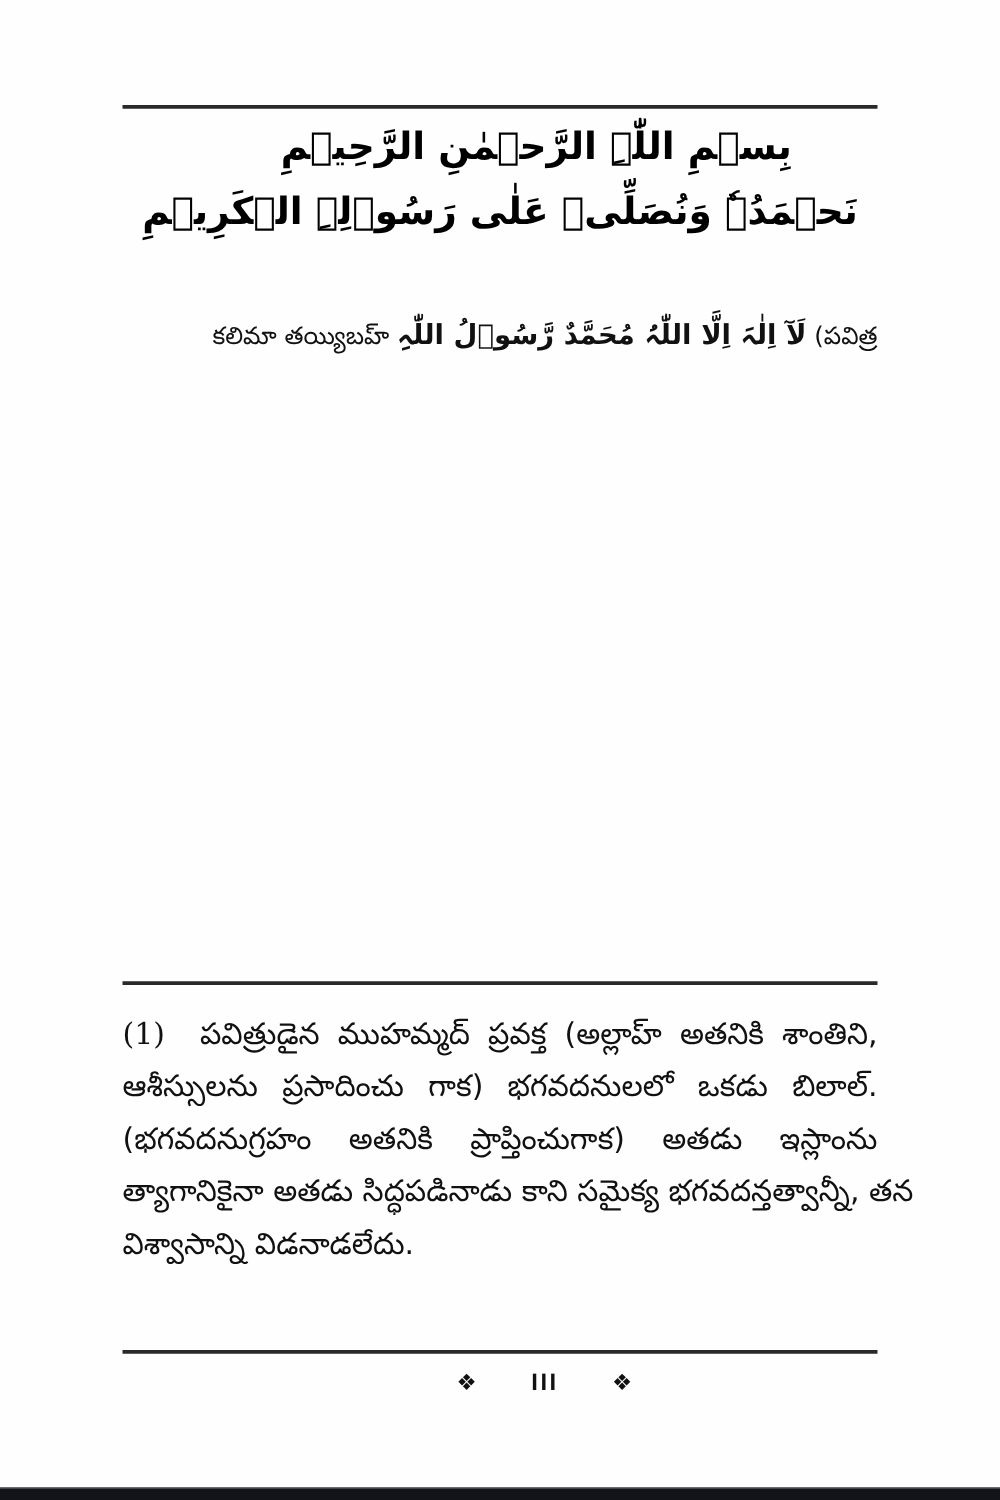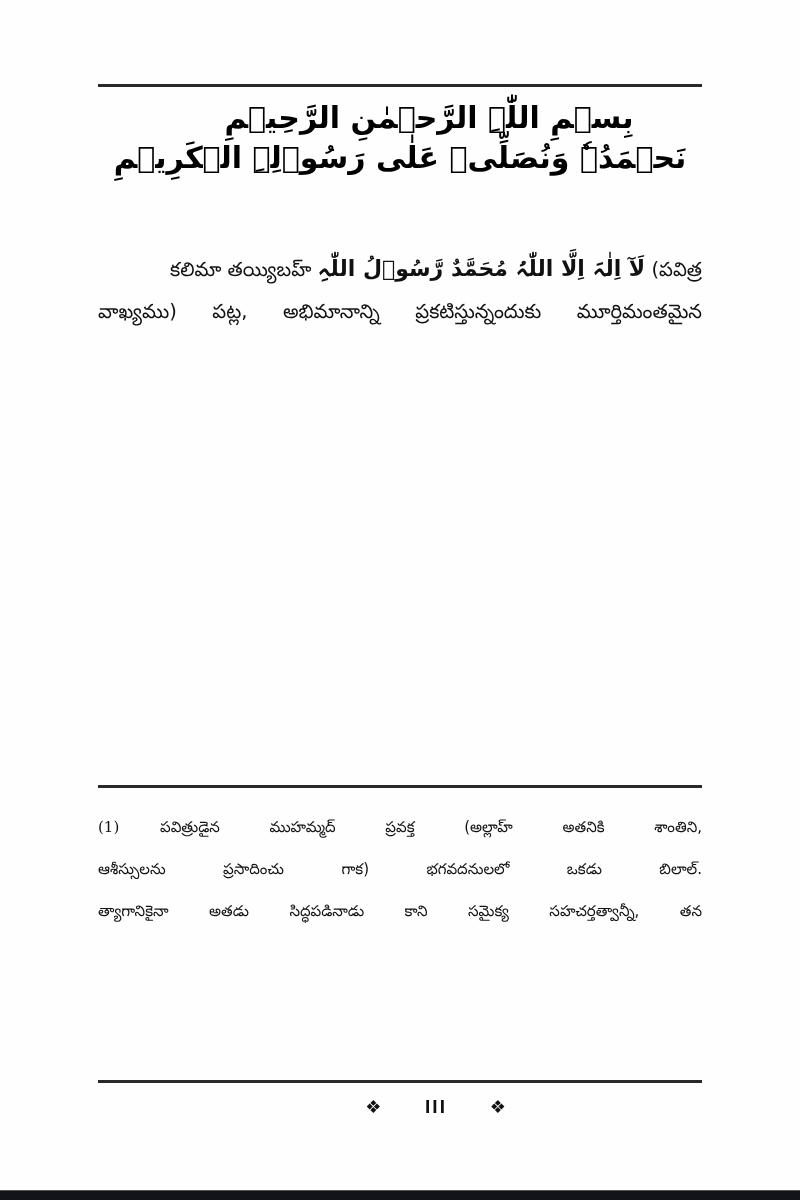--- a/index.html
+++ b/index.html
@@ -10,32 +10,32 @@
   }
   .rule { position: absolute; left: 98px; width: 604px; height: 3px; background: #2a2a2a; }
   .rule.top { top: 84px; }
   .rule.fn { top: 785px; }
   .rule.bottom { top: 1080px; height: 3px; }
   .arabic-head {
     position: absolute; left: 0; width: 800px; text-align: center;
     font-family: "DejaVu Sans", sans-serif; direction: rtl; color: #000;
   }
   .arabic-head.l1 { top: 100px; font-size: 30px; font-weight: bold; margin-left: 29px; }
-  .arabic-head.l2 { top: 140px; font-size: 30px; font-weight: bold; }
+  .arabic-head.l2 { top: 152px; font-size: 30px; font-weight: bold; }
   .body-text {
     position: absolute; left: 98px; width: 604px; top: 248px;
     font-size: 19.5px; line-height: 41.5px; text-align: justify;
   }
   .body-text .line { display: block; white-space: nowrap; text-align-last: justify; }
   .body-text .line.last { text-align-last: left; }
   .body-text .indent { padding-left: 72px; }
   .kalima { font-family: "DejaVu Sans", sans-serif; font-weight: bold; font-size: 22px; direction: rtl; unicode-bidi: isolate; margin-top: 25px; }
   .footnote {
     position: absolute; left: 98px; width: 604px; top: 806px;
-    font-size: 15px; line-height: 42px;
+    font-size: 24px; line-height: 42px;
   }
   .footnote .line { display: block; white-space: nowrap; text-align: justify; text-align-last: justify; }
   .footnote .line.last { text-align-last: left; }
   .fn-num { font-family: "DejaVu Serif", serif; display: inline-block; width: 62px; }
   .page-num {
     position: absolute; top: 1096px; left: 0; width: 800px; text-align: center;
     font-size: 18px; letter-spacing: 1px; padding-left: 36px;
   }
   .page-num span { margin: 0 18px; }
   .page-num .roman { font-family: "Liberation Sans", sans-serif; font-weight: bold; font-size: 19px; letter-spacing: 2px; }
@@ -48,29 +48,30 @@
 
 <div class="arabic-head l1">بِسۡمِ اللّٰہِ الرَّحۡمٰنِ الرَّحِیۡمِ</div>
 <div class="arabic-head l2">نَحۡمَدُہٗ وَنُصَلِّیۡ عَلٰی رَسُوۡلِہِ الۡکَرِیۡمِ</div>
 
 <div class="body-text">
   <span class="line indent">
     <span>కలిమా తయ్యిబహ్</span>
     <span class="kalima">لَآ اِلٰہَ اِلَّا اللّٰہُ مُحَمَّدٌ رَّسُوۡلُ اللّٰہِ</span>
     <span>(పవిత్ర</span>
   </span>
-  <span class="line">వాఖ్యము) పట్ల, అభిమానాన్ని ప్రకటిస్తున్నందుకు మూర్తిమంతమైన</span>
 </div>
 
 <div class="rule fn"></div>
 
 <div class="footnote">
   <span class="line"><span class="fn-num">(1)</span><span>పవిత్రుడైన ముహమ్మద్ ప్రవక్త (అల్లాహ్ అతనికి శాంతిని,</span></span>
   <span class="line">ఆశీస్సులను ప్రసాదించు గాక) భగవదనులలో ఒకడు బిలాల్.</span>
-  <span class="line">త్యాగానికైనా అతడు సిద్ధపడినాడు కాని సమైక్య సహచర్తత్వాన్నీ, తన</span>
+  <span class="line">(భగవదనుగ్రహం అతనికి ప్రాప్తించుగాక) అతడు ఇస్లాంను</span>
+  <span class="line">త్యాగానికైనా అతడు సిద్ధపడినాడు కాని సమైక్య భగవదన్తత్వాన్నీ, తన</span>
+  <span class="line last">విశ్వాసాన్ని విడనాడలేదు.</span>
 </div>
 
 <div class="rule bottom"></div>
 
 <div class="page-num">
   <span>❖</span>
   <span class="roman">III</span>
   <span>❖</span>
 </div>
 

